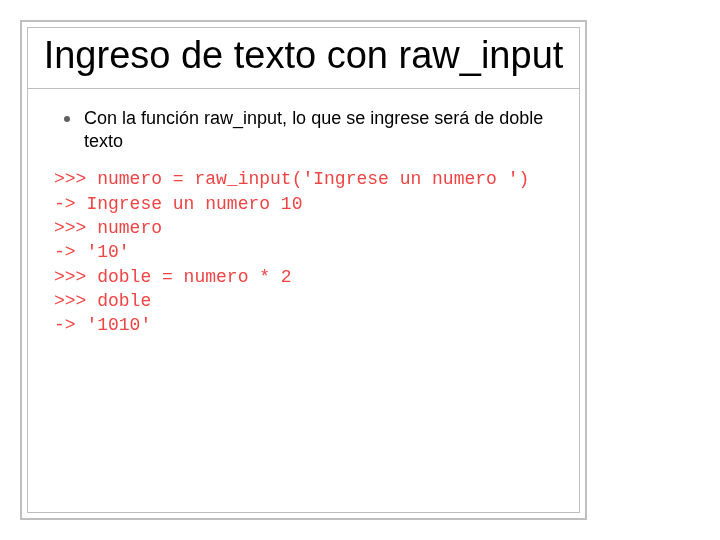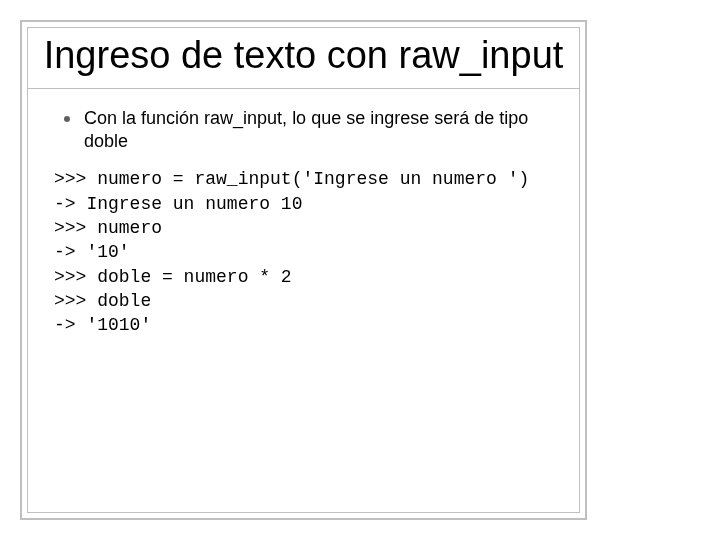--- a/index.html
+++ b/index.html
@@ -69,21 +69,21 @@
     margin-right: 14px;
     flex-shrink: 0;
     margin-left: 10px;
   }
   .bullet-text {
     line-height: 1.3;
   }
   .code-block {
     font-family: "Courier New", Courier, monospace;
     font-size: 18px;
-    color: #000000;
+    color: #ef4444;
     line-height: 1.35;
     margin: 8px 0 18px 0;
     white-space: pre;
   }
 </style>
 </head>
 <body>
 
 <div class="slide">
   <div class="outer-frame">
@@ -92,21 +92,21 @@
       <div class="title-area">
         <h1>Ingreso de texto con raw_input</h1>
       </div>
 
       <div class="divider"></div>
 
       <div class="body-area">
 
         <div class="bullet-row">
           <div class="bullet-dot"></div>
-          <div class="bullet-text">Con la función raw_input, lo que se ingrese será de tipo doble</div>
+          <div class="bullet-text">Con la función raw_input, lo que se ingrese será de doble texto</div>
         </div>
 
         <div class="code-block">&gt;&gt;&gt; numero = raw_input('Ingrese un numero ')
 -&gt; Ingrese un numero 10
 &gt;&gt;&gt; numero
 -&gt; '10'
 &gt;&gt;&gt; doble = numero * 2
 &gt;&gt;&gt; doble
 -&gt; '1010'</div>
 

